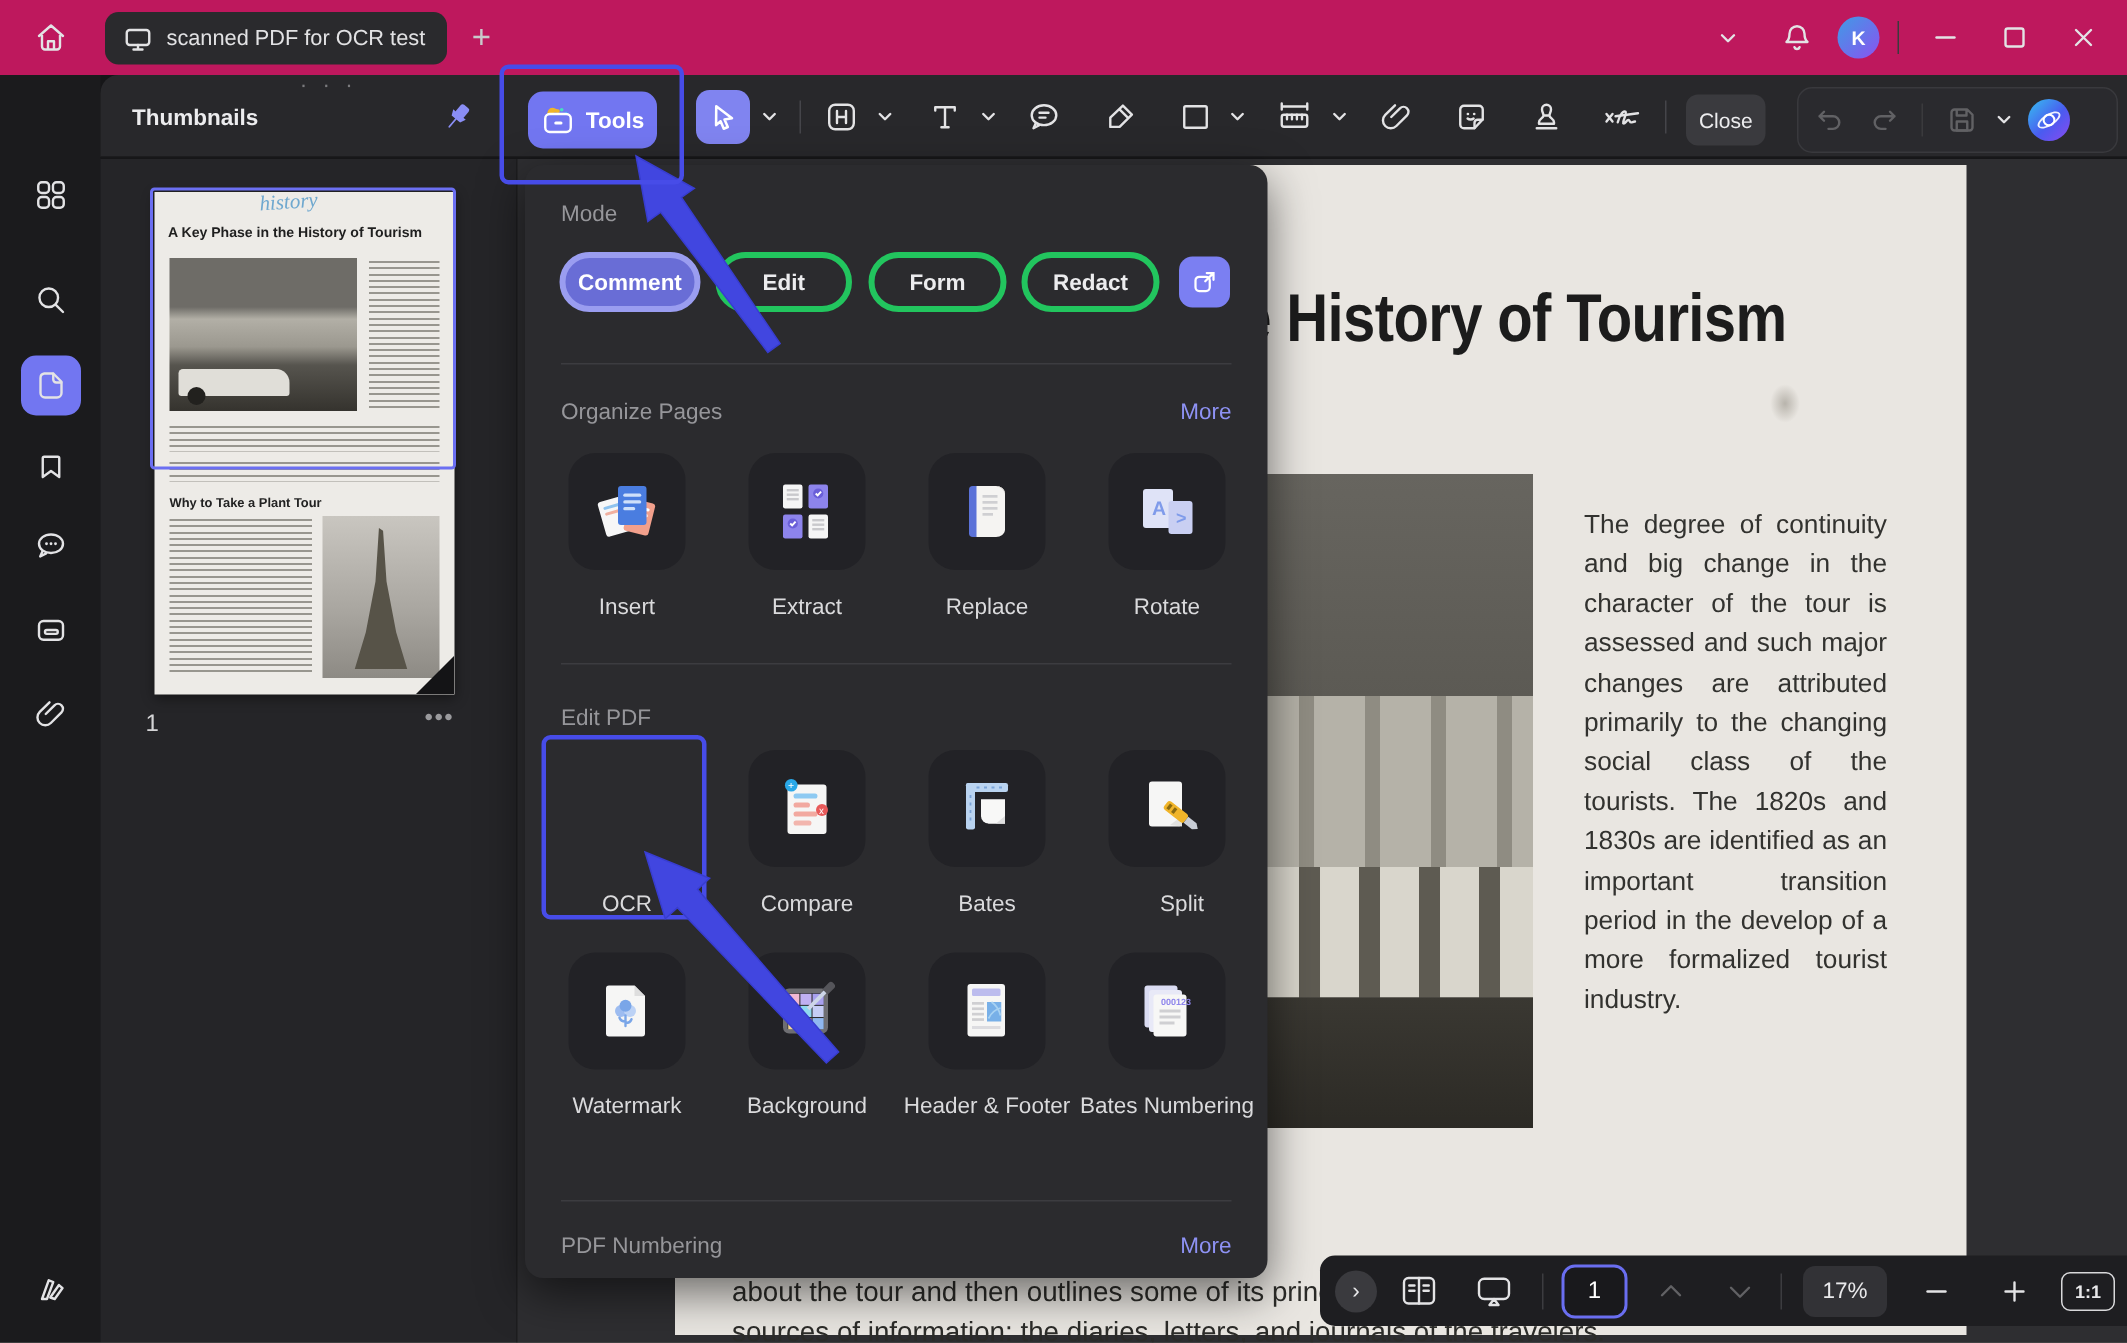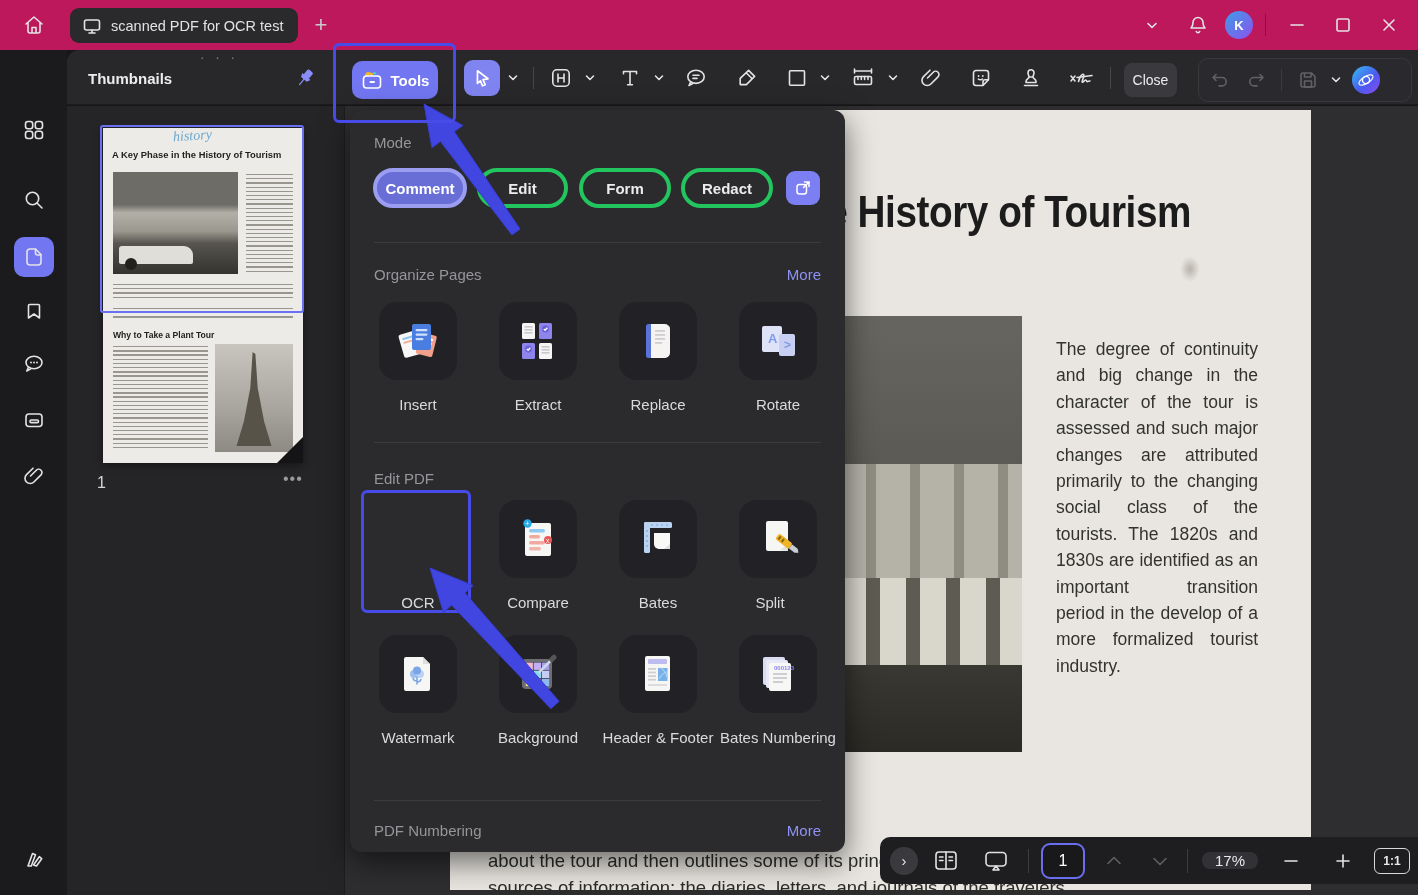--- a/index.html
+++ b/index.html
@@ -68,21 +68,21 @@
   #mode-ext { left:436px; top:61px; width:34px; height:34px; background:#7b7ff2; border-radius:9px; display:flex; align-items:center; justify-content:center; }
   .hdiv { left:24px; width:447px; height:1px; background:#3c3c40; }
   .tile { width:78px; height:78px; background:#222226; border-radius:18px; display:flex; align-items:center; justify-content:center; }
   .tile-label { width:120px; text-align:center; font-size:15px; color:#dadadc; line-height:19px; }
   #ocr-highlight { left:11px; top:380px; width:110px; height:123px; border:3px solid #474ce8; border-radius:6px; pointer-events:none; }
 
   
   #statusbar { left:880px; top:837px; width:538px; height:47px; background:#1e1e21; border-radius:10px 0 0 10px; z-index:20; display:flex; align-items:center; }
   #sb-expand { margin-left:10px; width:28px; height:28px; border-radius:50%; background:#3a3a3e; color:#e8e8ea; display:flex; align-items:center; justify-content:center; font-size:15px; }
   #page-input { width:44px; height:36px; background:#19191c; border:2px solid #6a6ef0; border-radius:9px; color:#fff; font-size:16px; text-align:center; font-family:"Liberation Sans",sans-serif; }
-  #zoom-box { width:56px; height:17px; background:#323236; border-radius:8px; color:#e9e9eb; font-size:15px; display:flex; align-items:center; justify-content:center; }
+  #zoom-box { width:56px; height:34px; background:#323236; border-radius:8px; color:#e9e9eb; font-size:15px; display:flex; align-items:center; justify-content:center; }
   #fit-box { width:36px; height:26px; border:1.5px solid #d8d8da; border-radius:6px; color:#e9e9eb; font-size:12px; font-weight:700; display:flex; align-items:center; justify-content:center; }
   .sb-div { width:1px; height:24px; background:#3c3c40; }
   .arrow-svg { z-index:30; pointer-events:none; }
 </style>
 </head>
 <body>
 
 <div id="titlebar" class="abs">
   <div id="home-btn" class="abs">
     <svg width="24" height="24">
@@ -480,21 +480,21 @@
           <rect x="22" y="24" width="17" height="7" rx="2" fill="#f0b429"></rect>
           <rect x="24" y="25.5" width="2.2" height="4" fill="#8a6a10"></rect>
           <rect x="28" y="25.5" width="2.2" height="4" fill="#8a6a10"></rect>
           <path d="M39 25h7l3 2.5-3 2.5h-7z" fill="#c9ced6"></path>
         </g>
       </svg>
   </div>
   <div class="tile-label abs" style="left:8px;top:483px">OCR</div>
   <div class="tile-label abs" style="left:128px;top:483px">Compare</div>
   <div class="tile-label abs" style="left:248px;top:483px">Bates</div>
-  <div class="tile-label abs" style="left:360px;top:483px">Split</div>
+  <div class="tile-label abs" style="left:378px;top:483px">Split</div>
   <div id="ocr-highlight" class="abs"></div>
 
   <div class="tile abs" style="left:29px;top:525px">
     <svg width="50" height="50">
         <path d="M13 8h17l7 7v25a2 2 0 0 1-2 2H13a2 2 0 0 1-2-2V10a2 2 0 0 1 2-2z" fill="#f6f6f5"></path>
         <path d="M30 8l7 7h-7z" fill="#dedede"></path>
         <circle cx="21" cy="25" r="4" fill="#9dbcf0"></circle>
         <circle cx="27" cy="25" r="4" fill="#bcd2f5"></circle>
         <circle cx="24" cy="21.5" r="4" fill="#7aa6e8"></circle>
         <path d="M24 28v7M24 32c-2 0-3.5-1-4-2.5M24 33c2 0 3.5-1 4-2.5" stroke="#7aa6e8" stroke-width="1.6" fill="none" stroke-linecap="round"></path>

